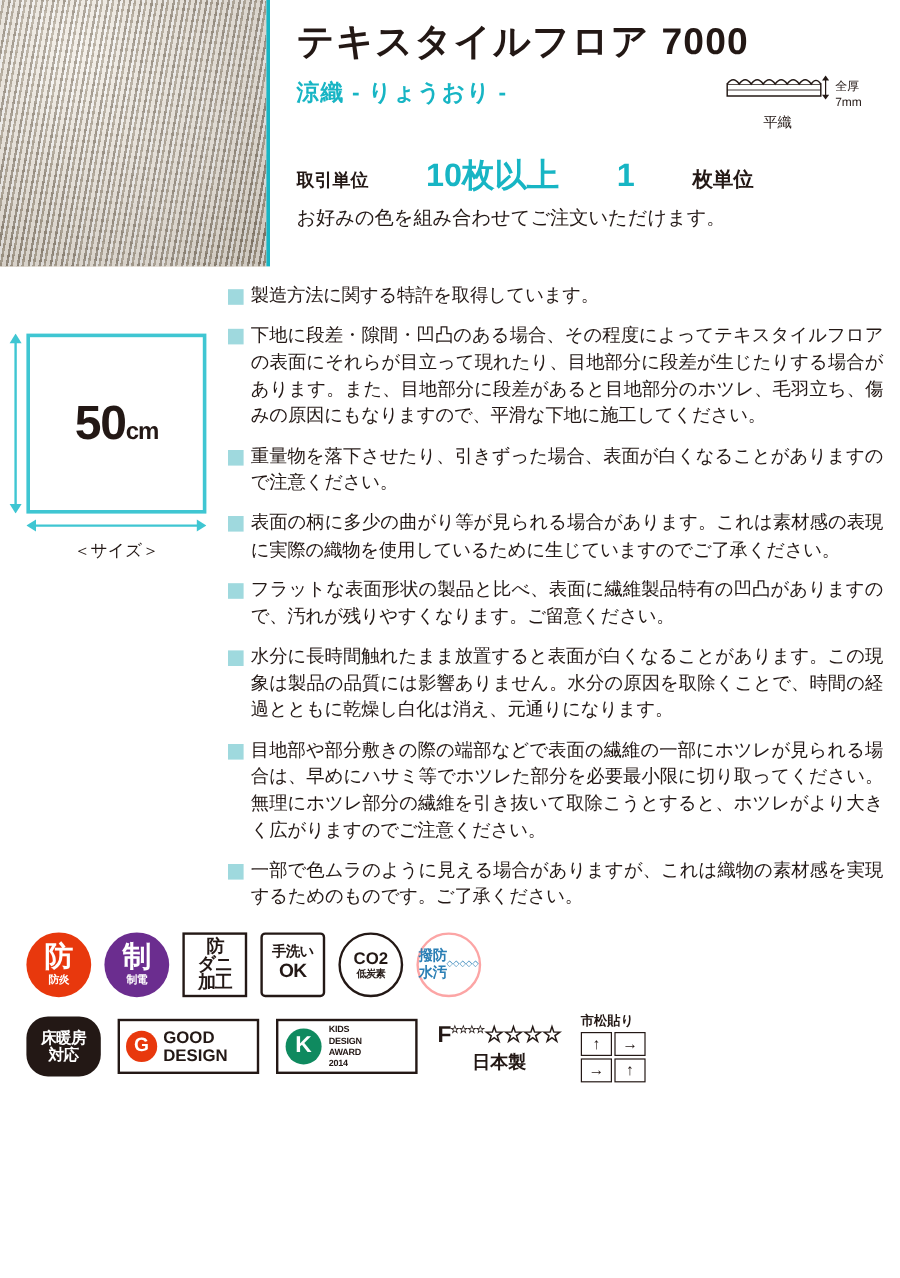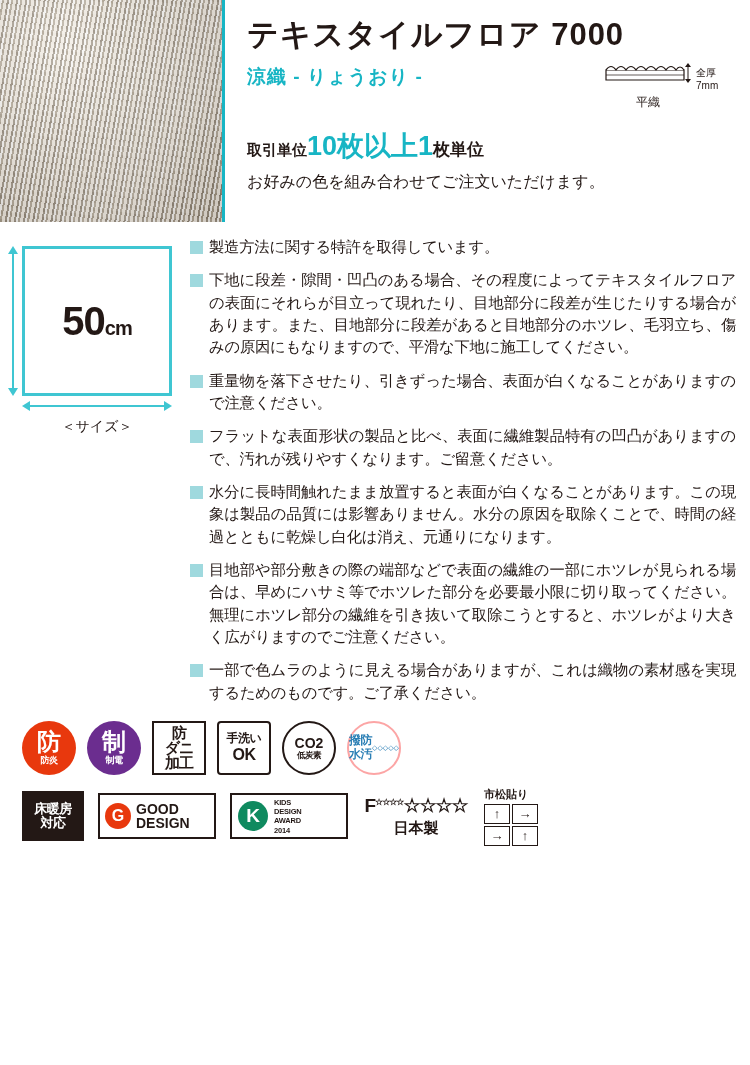--- a/index.html
+++ b/index.html
@@ -81,20 +81,21 @@
   .thk-label { font-size: 10px; line-height: 1.25; padding-left: 2px; white-space: nowrap;}
   .thk-caption { text-align: center; font-size: 12px; margin-top: 2px; width: 92px;}
 
   .unit-line {
     position: absolute;
     left: 22px;
     top: 128px;
     display: flex;
     align-items: baseline;
     white-space: nowrap;
+    gap: 48px;
   }
   .unit-label { font-size: 15px; font-weight: bold; letter-spacing: 0px; }
   .unit-big { font-size: 27px; font-weight: bold; color: #17b5c4; letter-spacing: 0px; }
   .unit-mid { font-size: 17px; font-weight: bold; color: #231815; }
   .order-note {
     position: absolute;
     left: 22px;
     top: 172px;
     font-size: 16px;
     letter-spacing: 0px;
@@ -103,21 +104,21 @@
 
   
   .main { display: flex; padding: 14px 10px 0 0; }
 
   .size-col {
     width: 190px;
     flex: 0 0 190px;
     padding-left: 22px;
     padding-top: 10px;
   }
-  .size-box-wrap { position: relative; width: 140px; }
+  .size-box-wrap { position: relative; width: 140px; margin-top: 32px; }
   .size-box {
     width: 150px;
     height: 150px;
     border: 3px solid #3fc6d2;
     display: flex;
     align-items: center;
     justify-content: center;
     background: #fff;
   }
   .size-text { font-size: 40px; font-weight: bold; color: #231815; letter-spacing: -1px;}
@@ -237,21 +238,21 @@
     display: flex; flex-direction: row; align-items: center; justify-content: center;
     color: #2b7fb5; line-height: 1.12;
   }
   .ic-water .w1 { font-size: 12px; font-weight: bold; letter-spacing: -1px;}
   .ic-water .dots { font-size: 7px; letter-spacing: 0px; margin-top: 1px;}
 
   .ic-floor {
     width: 62px; height: 50px;
     background: #231815; color: #fff;
     display: flex; flex-direction: column; align-items: center; justify-content: center;
-    font-size: 13px; font-weight: bold; line-height: 1.12; letter-spacing: -0.5px;
+    font-size: 13px; font-weight: bold; line-height: 1.12; letter-spacing: -0.5px; border-radius: 18px;
   }
   .ic-good {
     width: 118px; height: 46px;
     border: 2px solid #231815;
     display: flex; align-items: center; gap: 5px;
     padding: 0 5px;
   }
   .ic-good .g-mark {
     width: 26px; height: 26px; border-radius: 50%;
     background: #e8380d; color: #fff;
@@ -363,20 +364,24 @@
     <div class="note">
       <span class="bullet"></span>
       <p>下地に段差・隙間・凹凸のある場合、その程度によってテキスタイルフロアの表面にそれらが目立って現れたり、目地部分に段差が生じたりする場合があります。また、目地部分に段差があると目地部分のホツレ、毛羽立ち、傷みの原因にもなりますので、平滑な下地に施工してください。</p>
     </div>
     <div class="note">
       <span class="bullet"></span>
       <p>重量物を落下させたり、引きずった場合、表面が白くなることがありますので注意ください。</p>
     </div>
     <div class="note">
       <span class="bullet"></span>
+      <p>表面の柄に多少の曲がり等が見られる場合があります。これは素材感の表現に実際の織物を使用しているために生じていますのでご了承ください。</p>
+    </div>
+    <div class="note">
+      <span class="bullet"></span>
       <p>フラットな表面形状の製品と比べ、表面に繊維製品特有の凹凸がありますので、汚れが残りやすくなります。ご留意ください。</p>
     </div>
     <div class="note">
       <span class="bullet"></span>
       <p>水分に長時間触れたまま放置すると表面が白くなることがあります。この現象は製品の品質には影響ありません。水分の原因を取除くことで、時間の経過とともに乾燥し白化は消え、元通りになります。</p>
     </div>
     <div class="note">
       <span class="bullet"></span>
       <p>目地部や部分敷きの際の端部などで表面の繊維の一部にホツレが見られる場合は、早めにハサミ等でホツレた部分を必要最小限に切り取ってください。無理にホツレ部分の繊維を引き抜いて取除こうとすると、ホツレがより大きく広がりますのでご注意ください。</p>
     </div>

